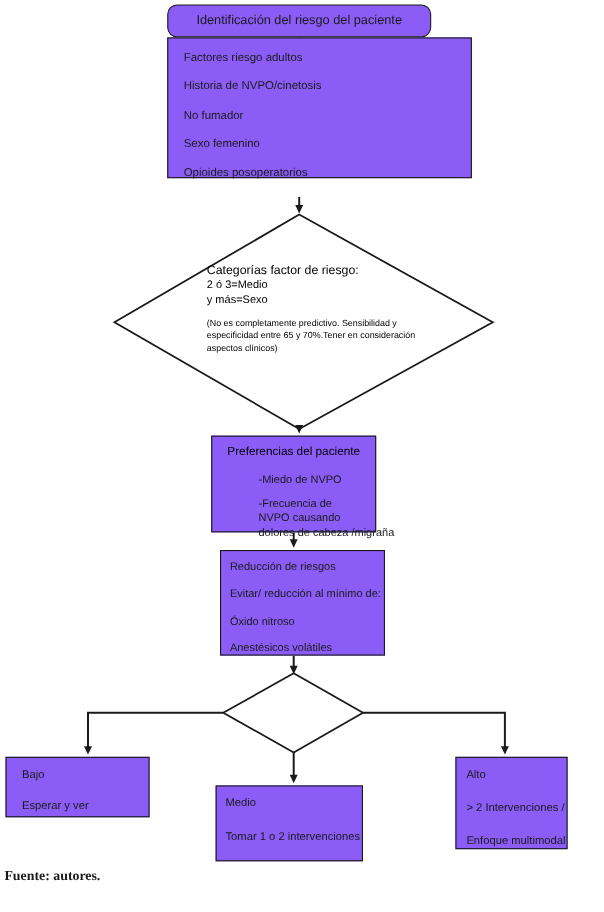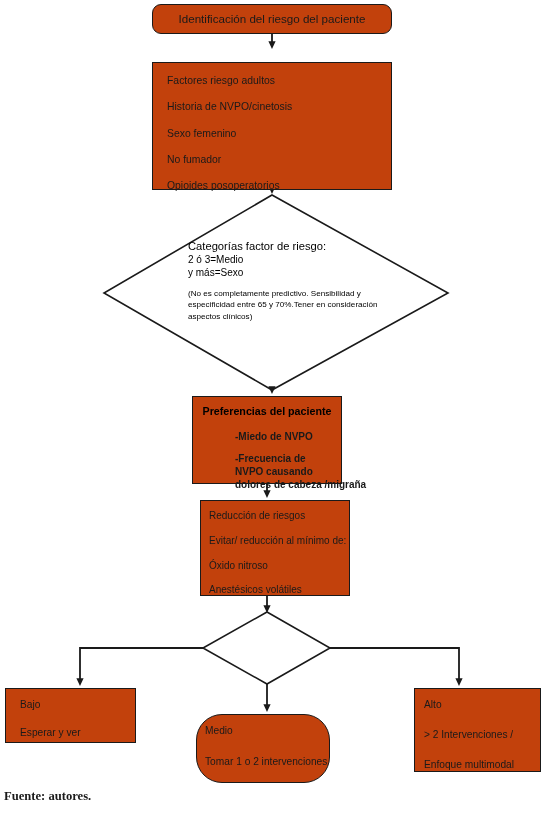--- a/index.html
+++ b/index.html
@@ -22,21 +22,21 @@
   .svg-layer {
     position: absolute;
     left: 0;
     top: 0;
     width: 549px;
     height: 829px;
   }
   .node {
     position: absolute;
     box-sizing: border-box;
-    background: #c2410c;
+    background: #8b5cf6;
     border: 1.6px solid #1a1a1a;
     line-height: 1.28;
   }
   .node.rounded {
     border-radius: 9px;
   }
   .node-title {
     font-size: 11.2px;
     color: #1a1a1a;
     white-space: nowrap;
@@ -55,22 +55,22 @@
     height: 30px;
     display: flex;
     align-items: center;
     justify-content: center;
   }
   #node-identificacion .node-title { font-size: 11.6px; }
 
   
   #node-factores {
     left: 152px;
-    top: 62px;
-    width: 240px;
+    top: 34px;
+    width: 277px;
     height: 128px;
     padding: 11px 0 0 14px;
   }
   #node-factores .node-line { margin-bottom: 13px; }
 
   
   #diamond-categorias-text {
     position: absolute;
     left: 188px;
     top: 240px;
@@ -90,21 +90,20 @@
     margin-top: 8px;
   }
 
   
   #node-preferencias {
     left: 192px;
     top: 396px;
     width: 150px;
     height: 88px;
     padding: 8px 0 0 0;
-    font-weight: bold;
   }
   #node-preferencias .pref-title {
     font-size: 10.7px;
     text-align: center;
     margin-bottom: 12px;
   }
   #node-preferencias .pref-body {
     padding-left: 10px;
   }
   #node-preferencias .node-line { font-size: 10px; margin-left: 32px; }
@@ -138,26 +137,25 @@
     width: 131px;
     height: 55px;
     padding: 9px 0 0 14px;
   }
   #node-medio {
     left: 196px;
     top: 714px;
     width: 134px;
     height: 69px;
     padding: 9px 0 0 8px;
-    border-radius: 26px;
   }
   #node-alto {
     left: 414px;
     top: 688px;
-    width: 127px;
+    width: 102px;
     height: 84px;
     padding: 9px 0 0 9px;
   }
   #node-bajo .node-line,
   #node-medio .node-line,
   #node-alto .node-line {
     font-size: 10.2px;
     margin-bottom: 15px;
   }
   #node-medio .node-line { margin-bottom: 18px; }
@@ -210,22 +208,22 @@
     <path d="M330,648 L459,648 L459,682" fill="none" stroke="#1a1a1a" stroke-width="1.8" marker-end="url(#arrow)"></path>
   </svg>
 
   <div class="node rounded" id="node-identificacion">
     <div class="node-title">Identificación del riesgo del paciente</div>
   </div>
 
   <div class="node" id="node-factores">
     <div class="node-line">Factores riesgo adultos</div>
     <div class="node-line">Historia de NVPO/cinetosis</div>
+    <div class="node-line">No fumador</div>
     <div class="node-line">Sexo femenino</div>
-    <div class="node-line">No fumador</div>
     <div class="node-line">Opioides posoperatorios</div>
   </div>
 
   <div id="diamond-categorias-text">
     <div class="dia-head">Categorías factor de riesgo:</div>
     <div class="dia-item">2 ó 3=Medio</div>
     <div class="dia-item">y más=Sexo</div>
     <div class="dia-note">(No es completamente predictivo. Sensibilidad y especificidad entre 65 y 70%.Tener en consideración aspectos clínicos)</div>
   </div>
 

